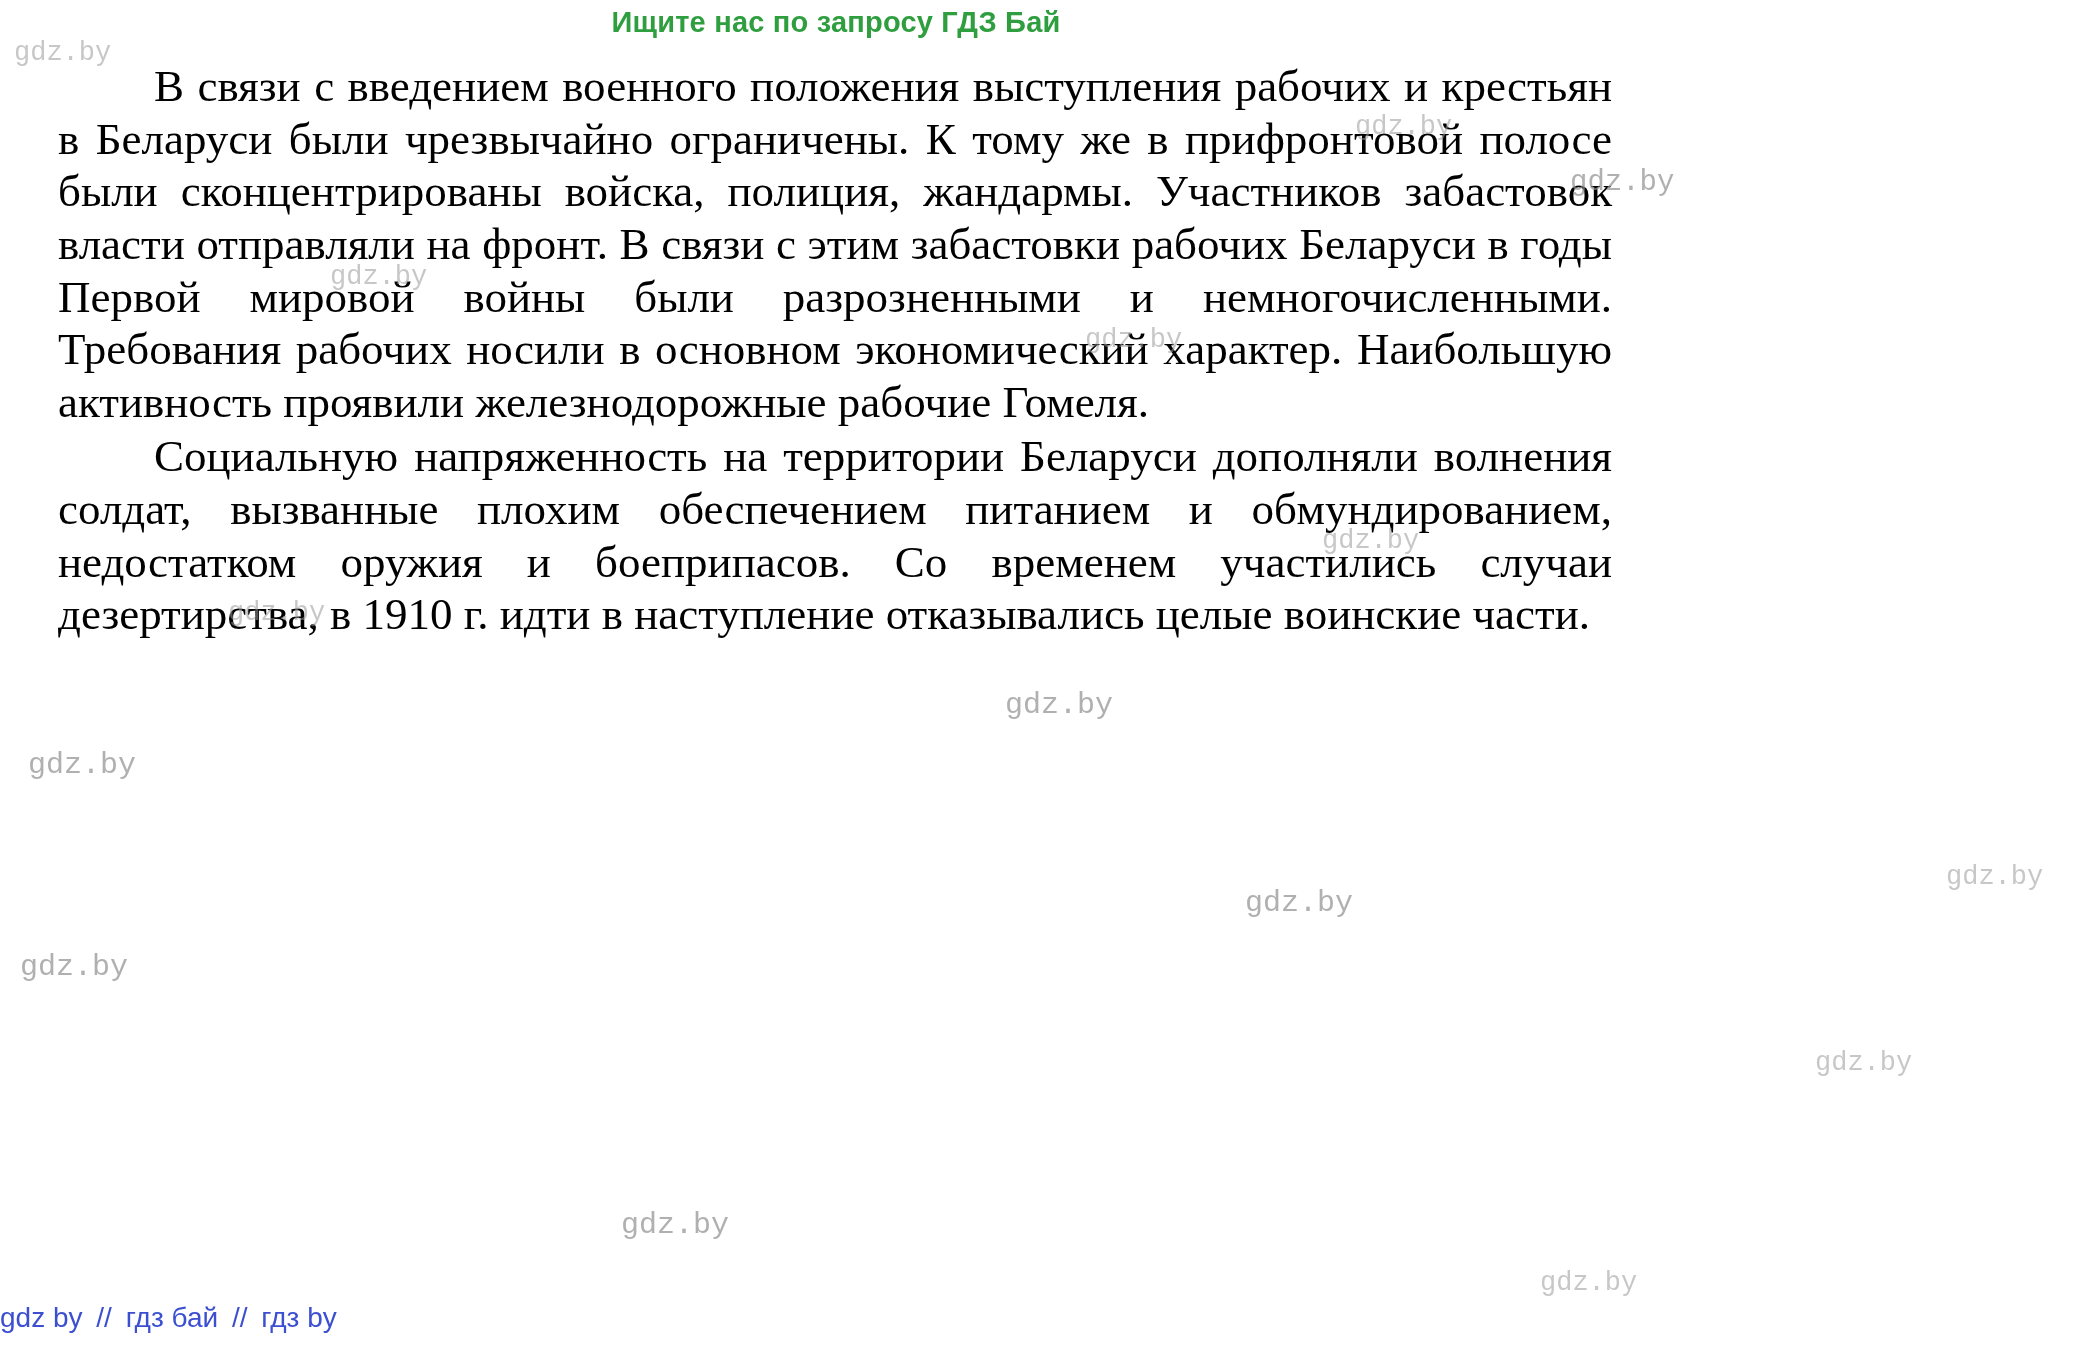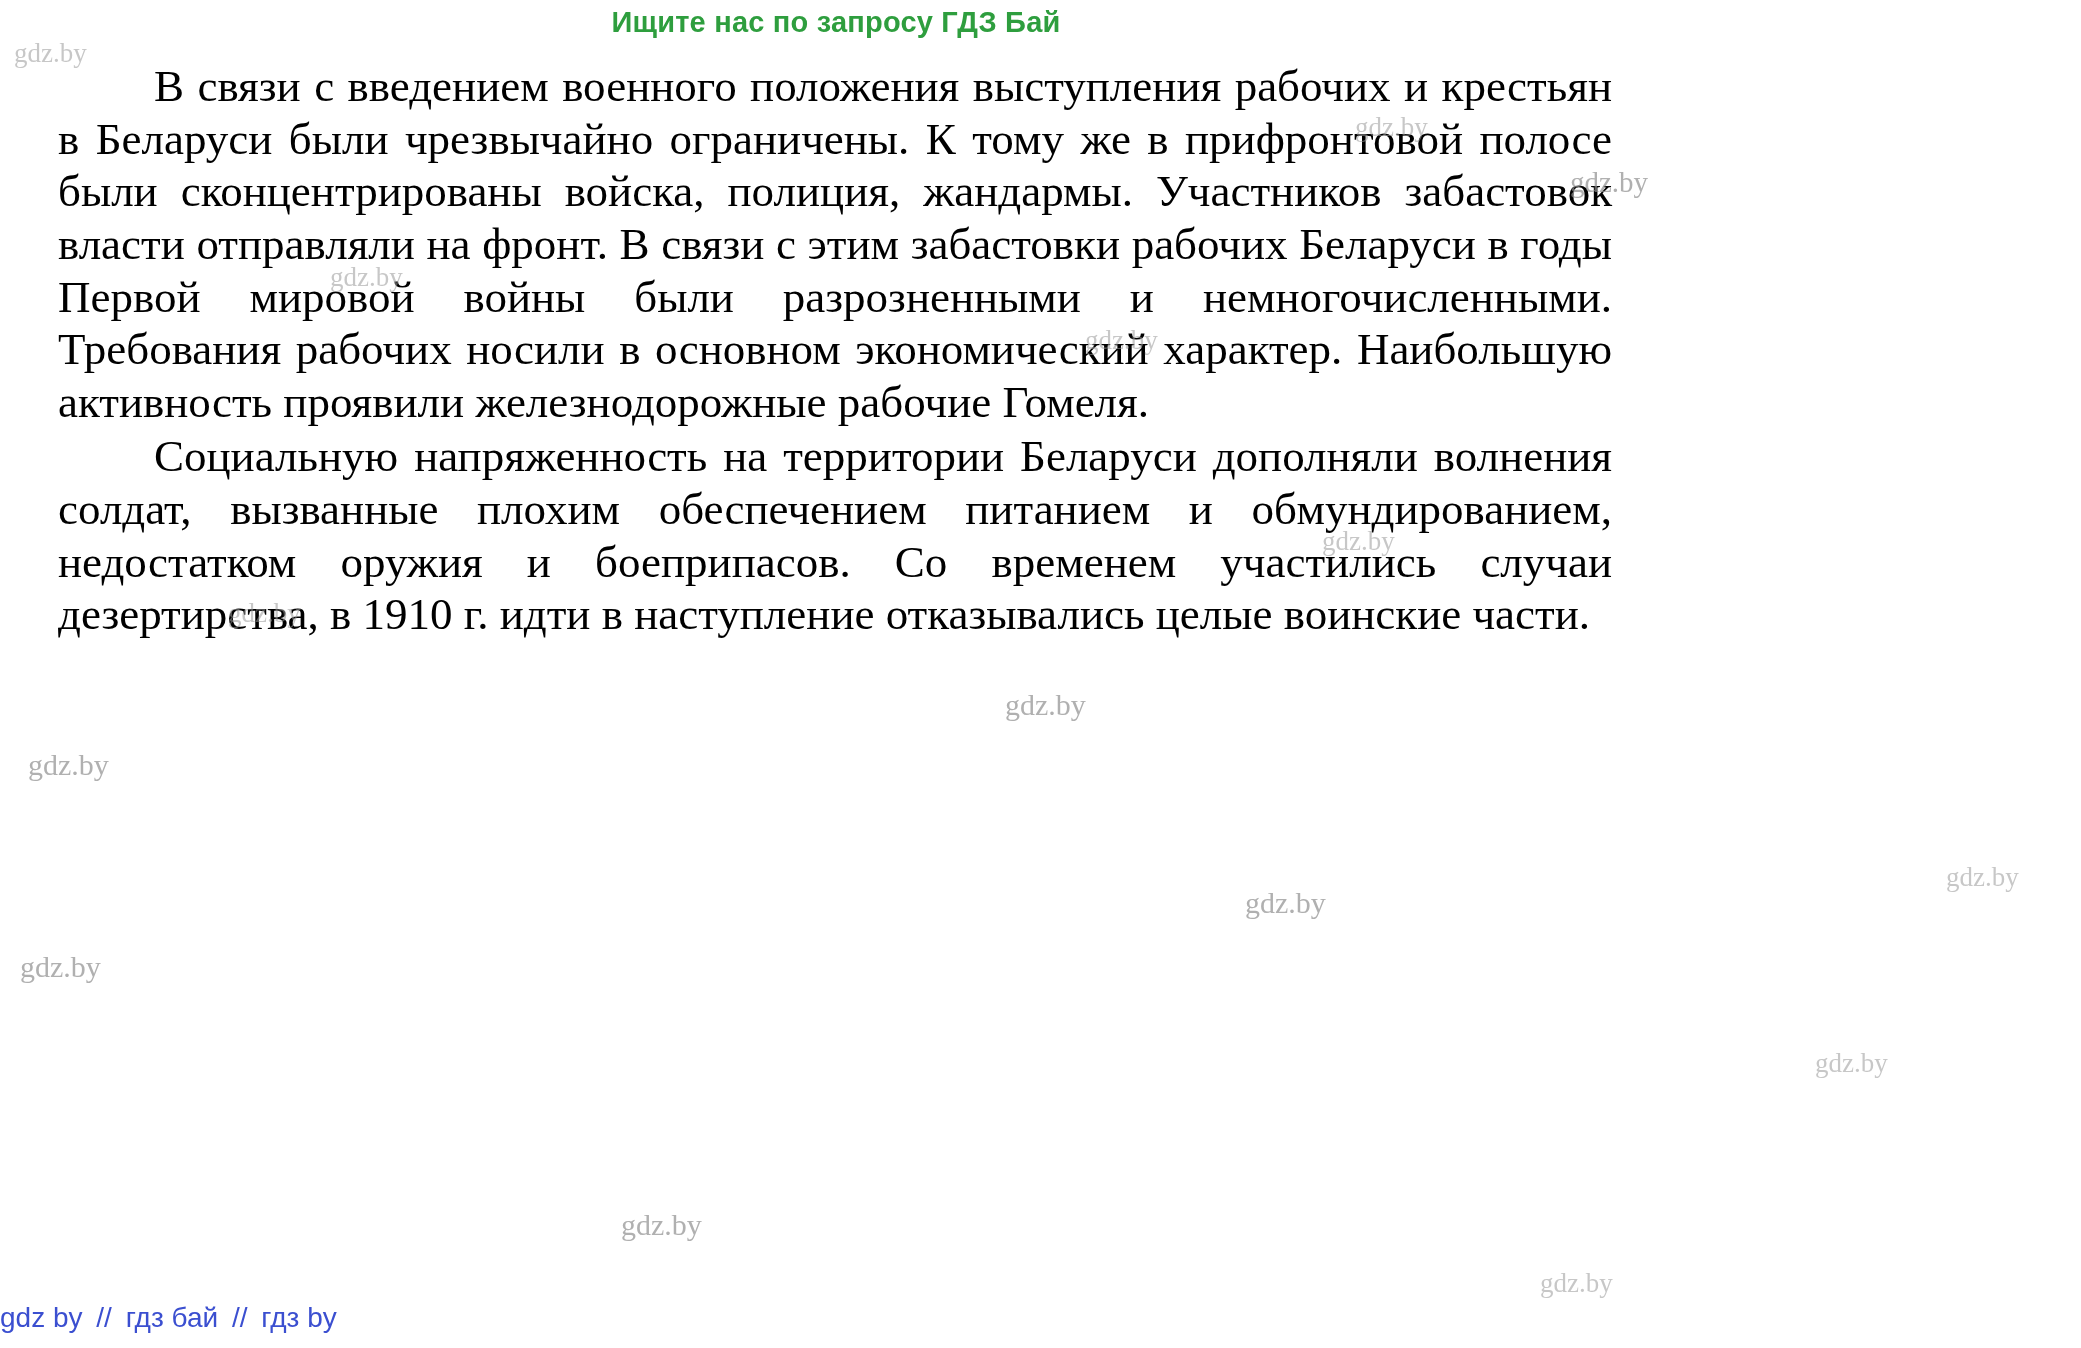--- a/index.html
+++ b/index.html
@@ -65,21 +65,21 @@
     color: #3b4fd0;
   }
   .footer .sep {
     color: #3b4fd0;
     padding: 0 6px;
   }
 
   
   .wm {
     position: absolute;
-    font-family: Liberation Serif, serif;
+    font-family: Liberation Mono, monospace;
     color: #9a9a9a;
     opacity: 0.55;
     font-size: 27px;
     white-space: nowrap;
     pointer-events: none;
     user-select: none;
     text-align: right;
   }
   .wm.dark { color: #8f8f8f; opacity: 0.7; }
 </style>

